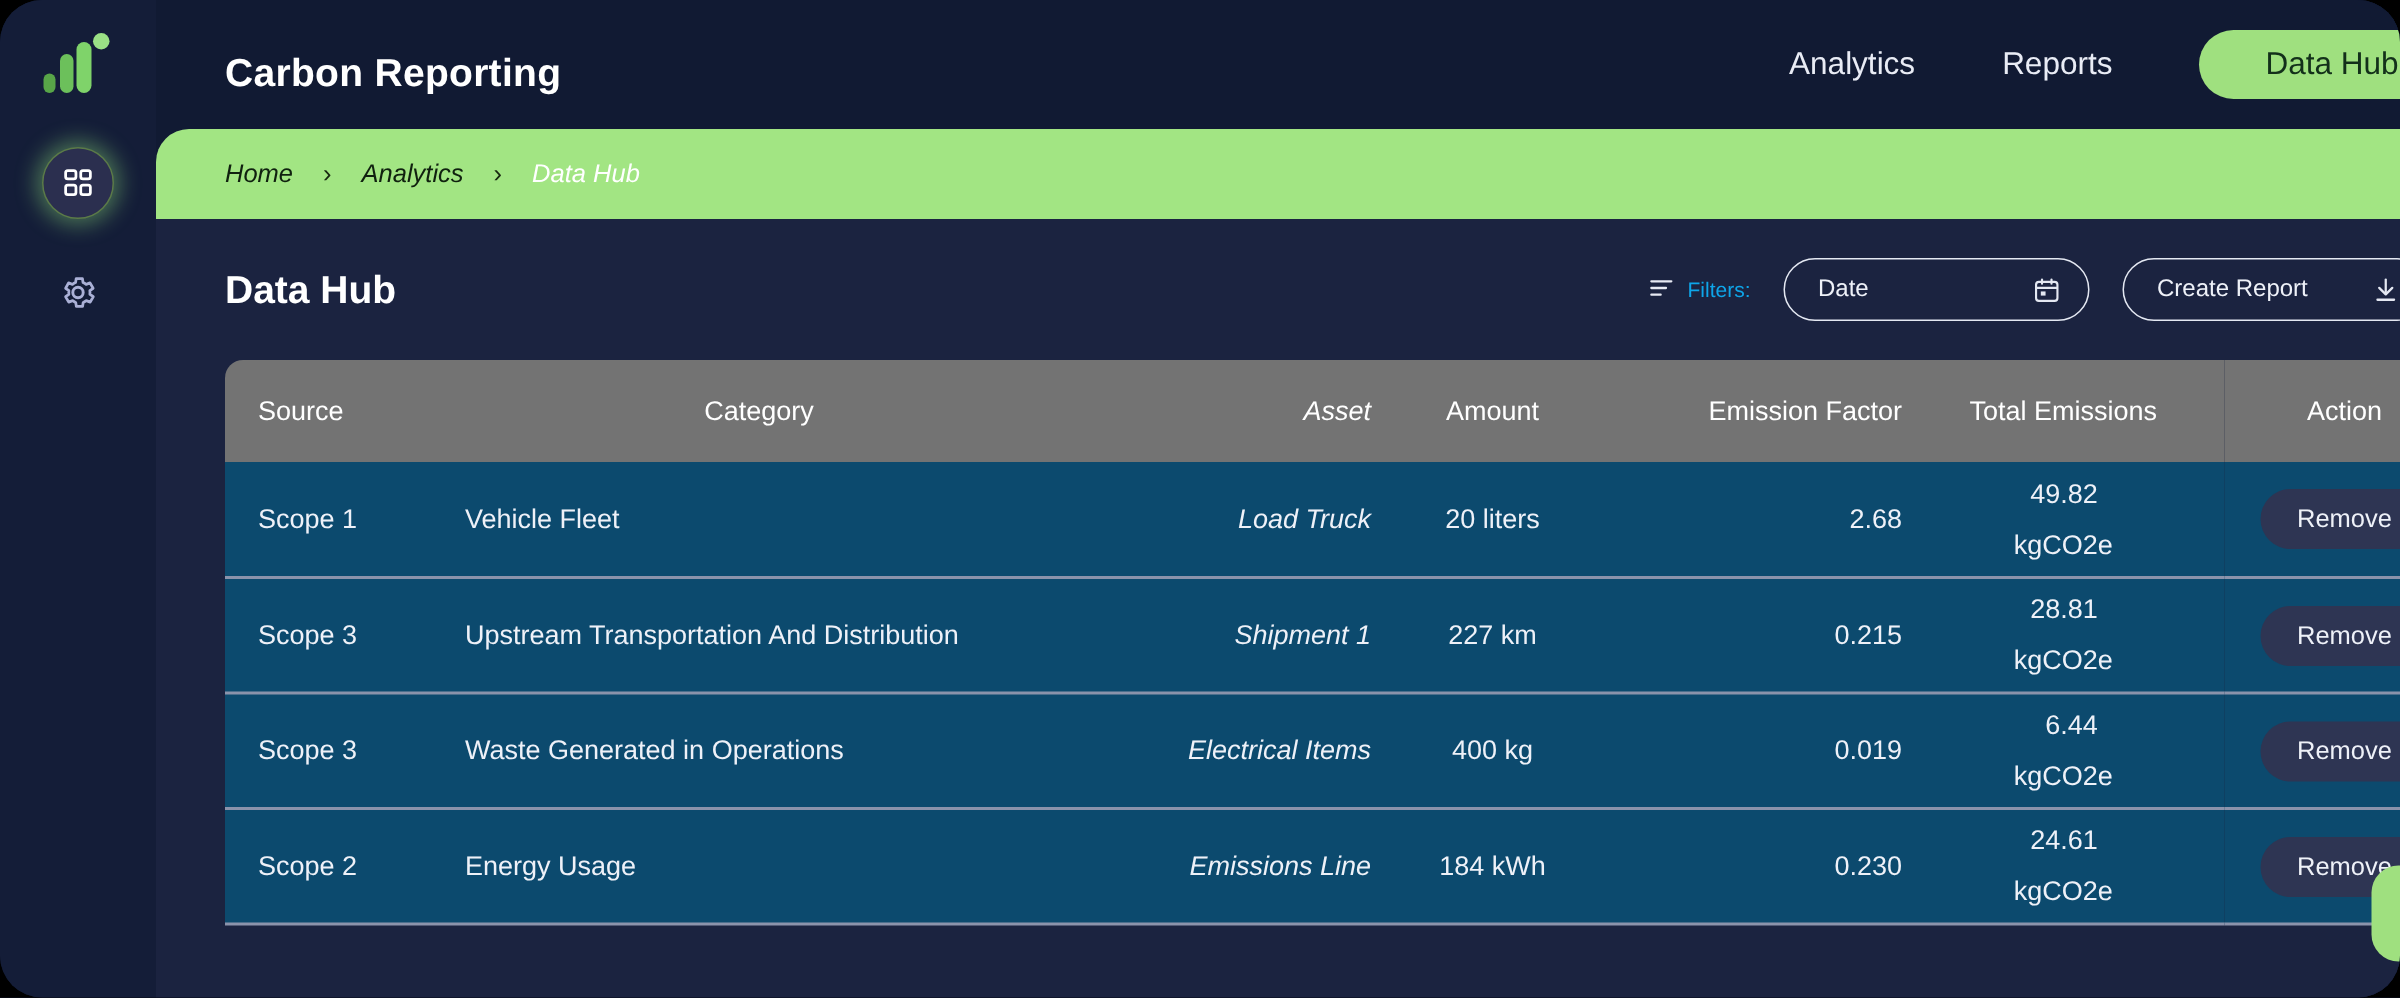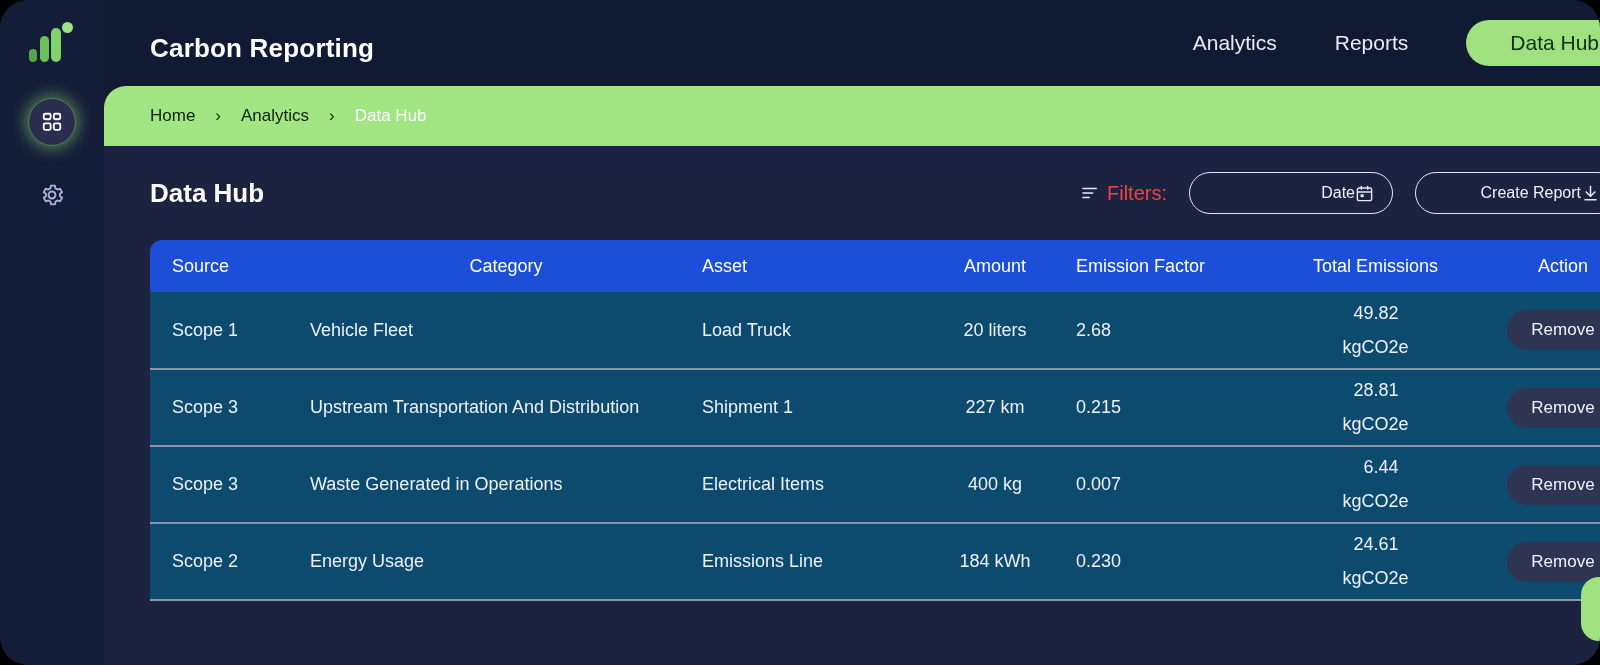--- a/index.html
+++ b/index.html
@@ -128,20 +128,21 @@
     display: flex;
     align-items: center;
     padding-left: 46px;
     gap: 20px;
   }
   .crumb {
     font-size: 17px;
     color: #10210f;
     cursor: pointer;
     white-space: nowrap;
+    font-style: italic;
   }
   .crumb.active { color: #ffffff; cursor: default; }
   .crumb-sep { color: #16260f; font-size: 17px; }
 
   .page-head {
     display: flex;
     align-items: center;
     padding: 26px 70px 0 46px;
   }
   .page-title {
@@ -149,72 +150,72 @@
     font-weight: bold;
     color: #ffffff;
   }
   .head-tools {
     margin-left: auto;
     display: flex;
     align-items: center;
     gap: 22px;
   }
   .filters-label {
-    display: flex; align-items: center; gap: 9px;
-    font-size: 20px; color: #ef4444;
+    display: flex; align-items: flex-start; gap: 9px;
+    font-size: 14px; color: #0ea5e9;
   }
   .pill-btn {
     display: flex;
     align-items: center;
     border: 1.4px solid #e4e8f2;
     border-radius: 26px;
     height: 42px;
     color: #eef1f8;
     font-size: 16px;
     background: transparent;
     cursor: pointer;
   }
   .pill-btn.date { width: 204px; padding: 0 18px 0 22px; }
   .pill-btn.create { width: 204px; padding: 0 18px 0 22px; }
-  .pill-btn .lbl { flex: 1; text-align: right; }
+  .pill-btn .lbl { flex: 1; text-align: left; }
 
   
   .table-wrap {
     margin: 26px 46px 0 46px;
   }
   .tbl {
     width: 100%;
     border-collapse: collapse;
     table-layout: fixed;
   }
   .tbl thead th {
-    background: #1d4ed8;
+    background: #737373;
     color: #ffffff;
     font-size: 18px;
     font-weight: normal;
-    height: 52px;
+    height: 68px;
     vertical-align: middle;
   }
   .tbl thead tr th:first-child { border-top-left-radius: 12px; }
   .tbl thead tr th:last-child  { border-top-right-radius: 12px; }
 
   .tbl tbody td {
     background: #0c4a6e;
     color: #eef1f8;
     font-size: 18px;
     height: 77px;
     vertical-align: middle;
     border-bottom: 2px solid #8b93ab;
   }
 
   .c-source   { width: 160px; text-align: left;  padding-left: 22px; }
   .c-category { width: 392px; }
-  .c-asset    { width: 212px; text-align: left; }
+  .c-asset    { width: 212px; text-align: right; font-style: italic; }
   .c-amount   { width: 162px; text-align: center; }
-  .c-factor   { width: 192px; text-align: left; }
+  .c-factor   { width: 192px; text-align: right; }
   .c-total    { width: 215px; text-align: center; }
   .c-action   { width: 160px; text-align: center; }
 
   .total-cell { display: inline-flex; align-items: baseline; gap: 13px; flex-direction: column; }
   .total-num  { min-width: 56px; text-align: right; }
   .total-unit { }
 
   .remove-btn {
     display: inline-block;
     background: #2e3553;
@@ -377,21 +378,21 @@
               <td class="c-action">
                 <button class="remove-btn">Remove</button>
               </td>
             </tr>
 
             <tr>
               <td class="c-source">Scope 3</td>
               <td class="c-category">Waste Generated in Operations</td>
               <td class="c-asset">Electrical Items</td>
               <td class="c-amount">400 kg</td>
-              <td class="c-factor">0.007</td>
+              <td class="c-factor">0.019</td>
               <td class="c-total">
                 <span class="total-cell">
                   <span class="total-num">6.44</span>
                   <span class="total-unit">kgCO2e</span>
                 </span>
               </td>
               <td class="c-action">
                 <button class="remove-btn">Remove</button>
               </td>
             </tr>

